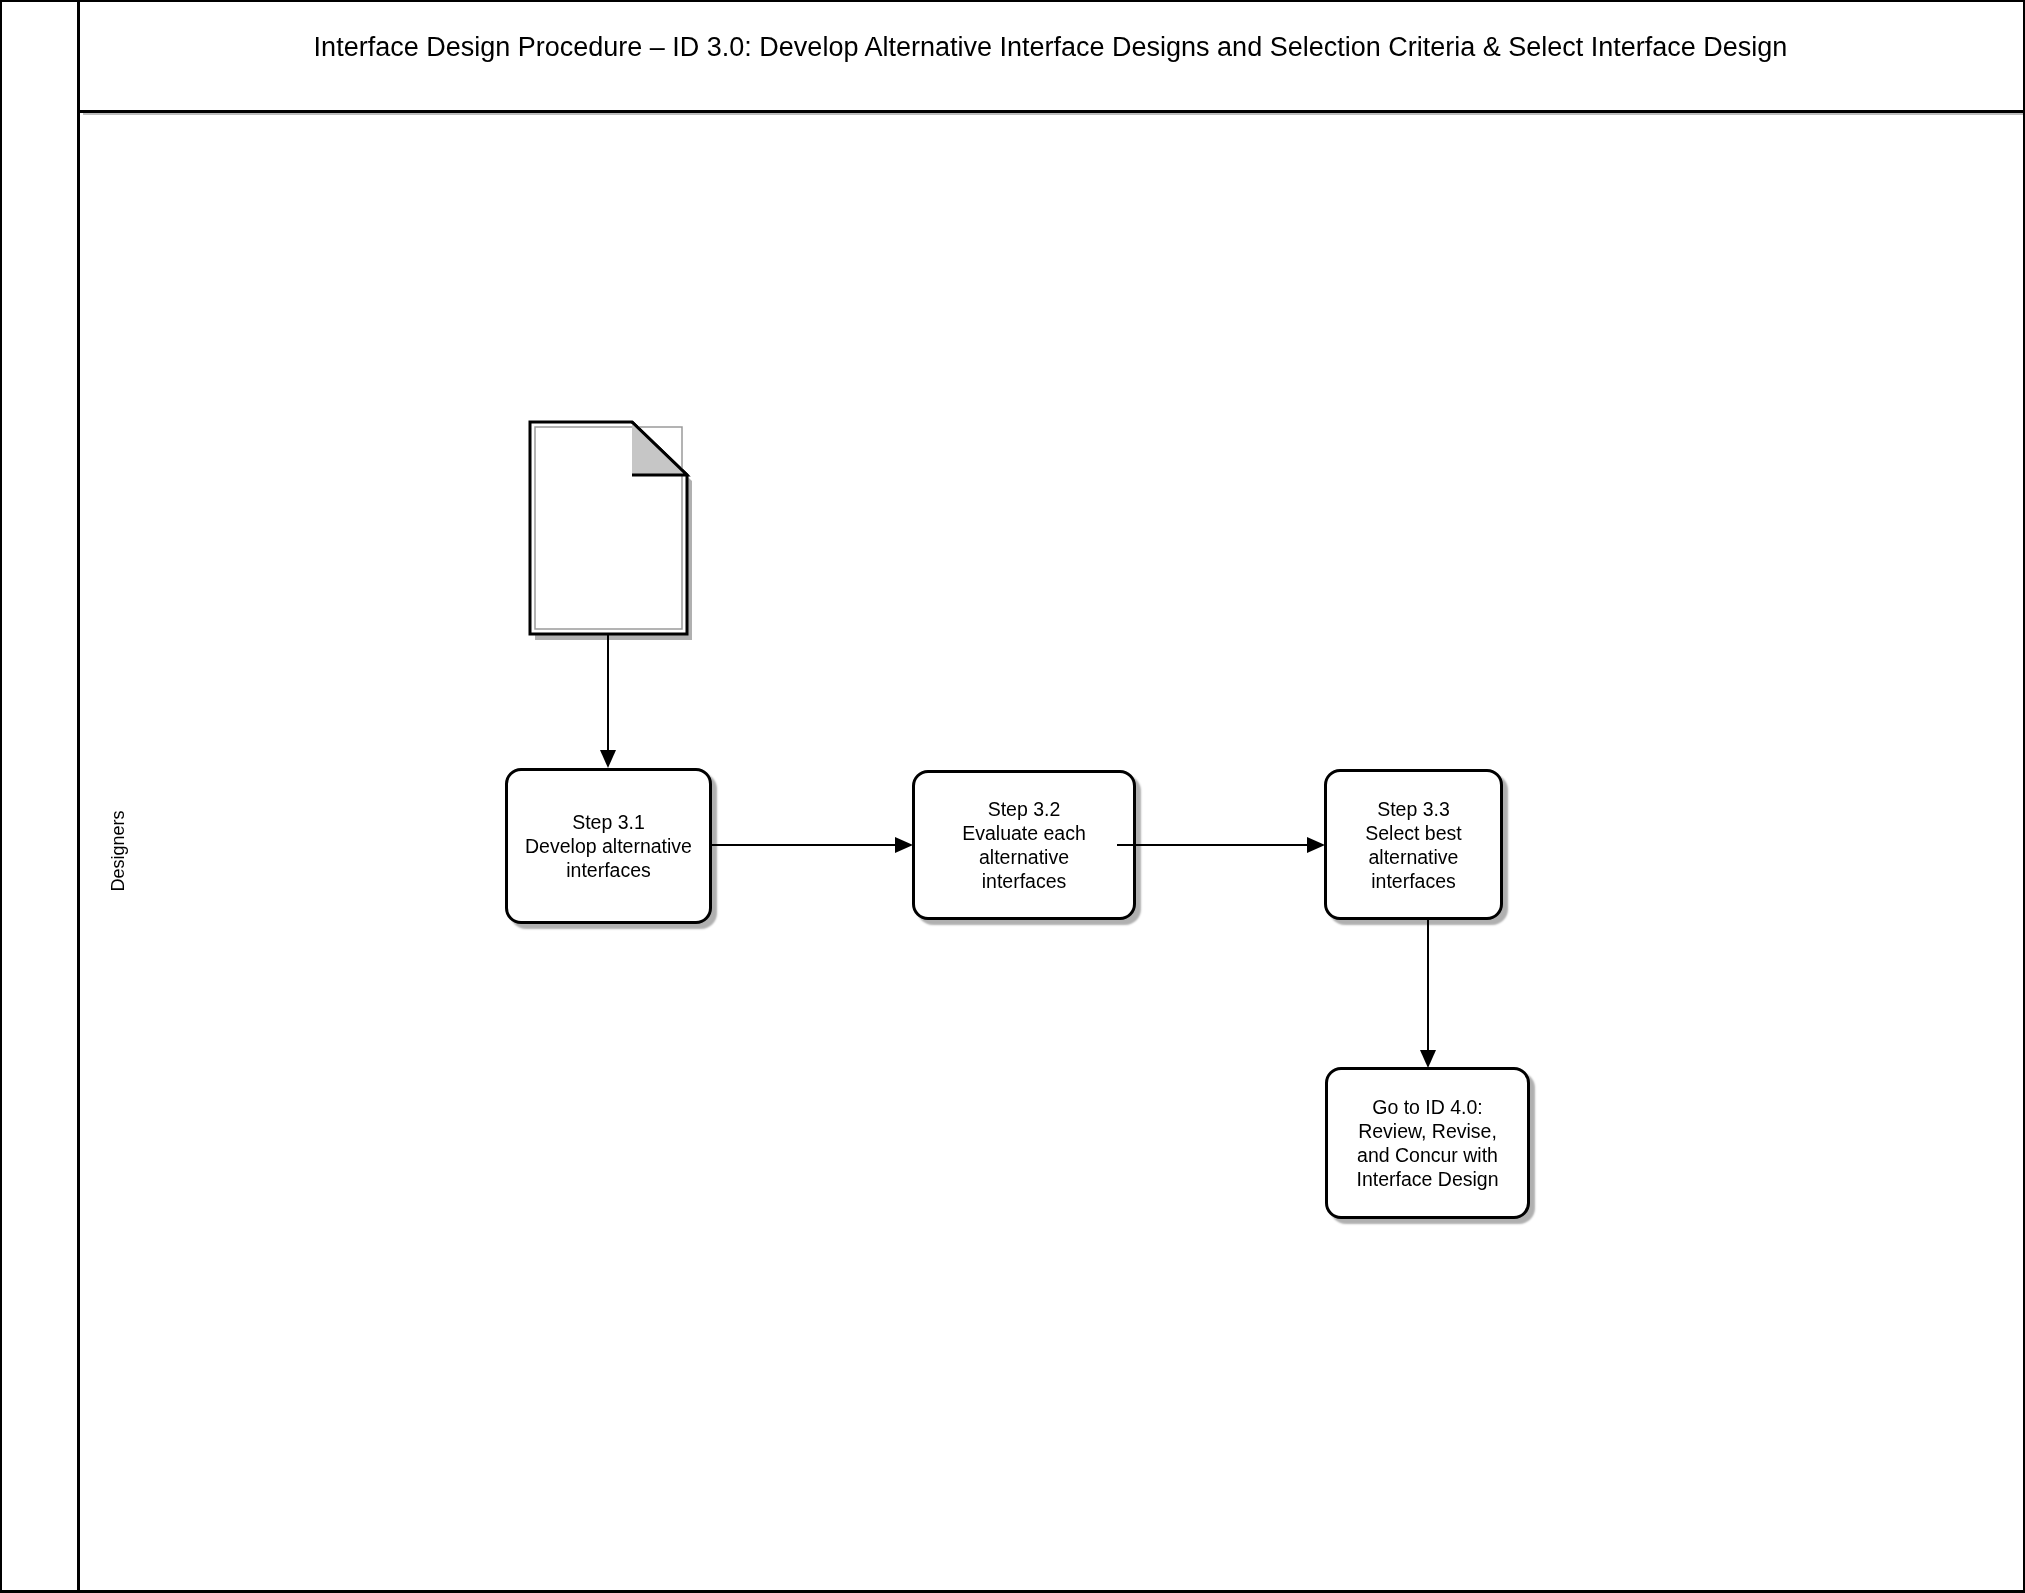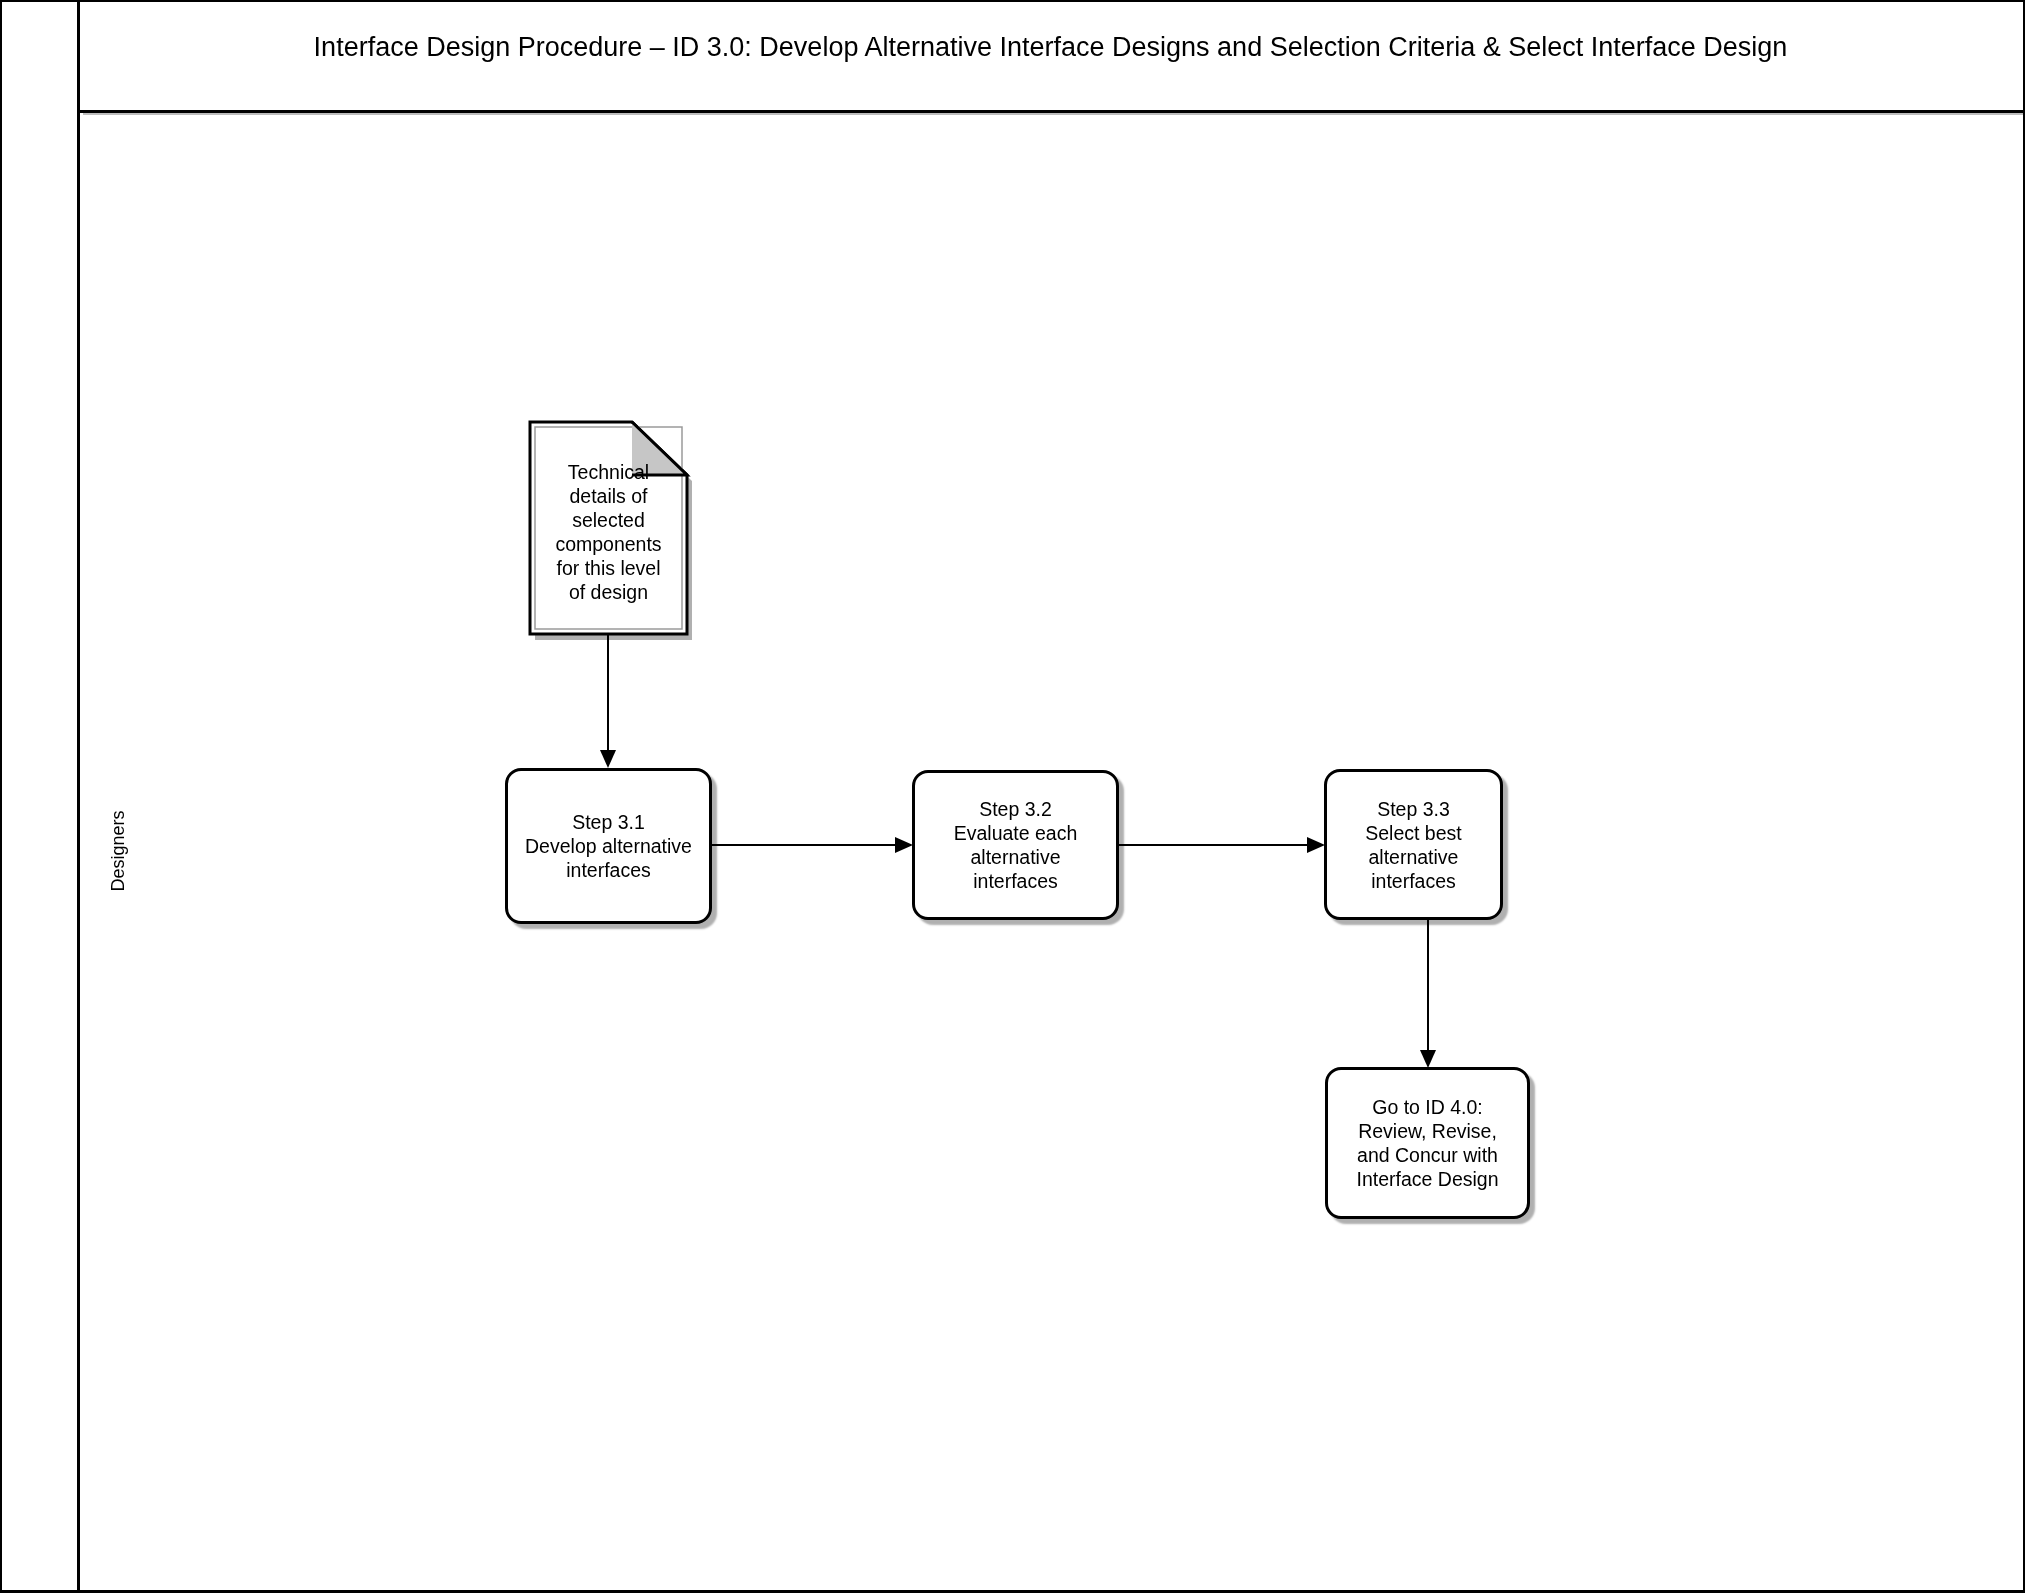--- a/index.html
+++ b/index.html
@@ -56,21 +56,21 @@
     display: flex;
     align-items: center;
     justify-content: center;
     text-align: center;
     font-size: 19.5px;
     line-height: 24px;
     white-space: pre-line;
     z-index: 2;
   }
   .box-step31 { left: 503px; top: 766px; width: 207px; height: 156px; }
-  .box-step32 { left: 910px; top: 768px; width: 207px; height: 150px; }
+  .box-step32 { left: 910px; top: 768px; width: 224px; height: 150px; }
   .box-step33 { left: 1322px; top: 767px; width: 179px; height: 151px; }
   .box-goto40 { left: 1323px; top: 1065px; width: 205px; height: 152px; }
 
   
   .doc-shape { left: 520px; top: 412px; width: 176px; height: 232px; z-index: 1; }
   .doc-label {
     left: 534px; top: 458px; width: 145px;
     text-align: center;
     font-size: 19.5px;
     line-height: 24px;
@@ -104,26 +104,20 @@
 
   <div class="abs lane-label">Designers</div>
 
   <svg class="abs doc-shape" viewBox="0 0 176 232">
     <path d="M13 14 H115 L170 67 V226 H13 Z" fill="#b0b0b0" stroke="none"></path>
     <path d="M8 8 H110 L165 61 V220 H8 Z" fill="#ffffff" stroke="#000000" stroke-width="3"></path>
     <path d="M13 13 H160 V215 H13 Z" fill="none" stroke="#9a9a9a" stroke-width="1.5"></path>
     <path d="M110 8 L110 61 L165 61 Z" fill="#c6c6c6" stroke="none"></path>
     <path d="M110 8 L165 61 L110 61" fill="none" stroke="#000000" stroke-width="3"></path>
   </svg>
-  <div class="abs doc-label">Technical
-details of
-selected
-components
-for this level
-of design</div>
 
   <div class="abs flow-box box-step31">Step 3.1
 Develop alternative
 interfaces</div>
   <div class="abs flow-box box-step32">Step 3.2
 Evaluate each
 alternative
 interfaces</div>
   <div class="abs flow-box box-step33">Step 3.3
 Select best

